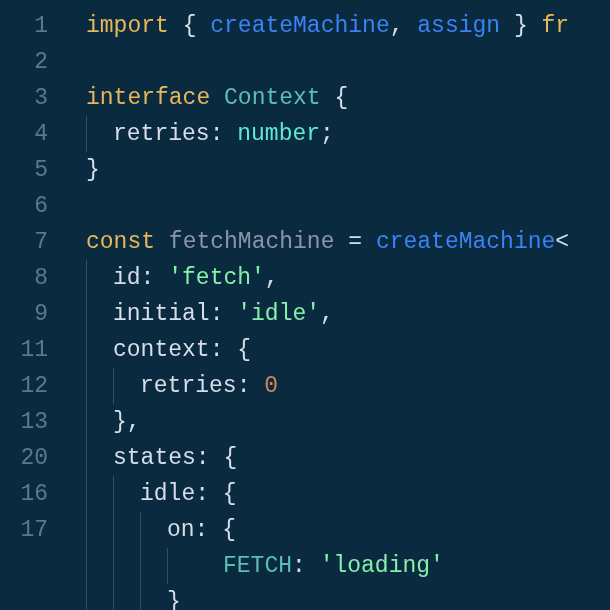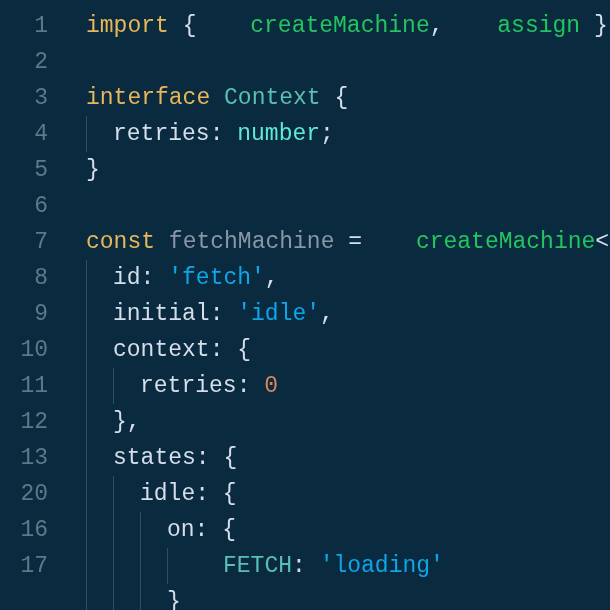--- a/index.html
+++ b/index.html
@@ -32,25 +32,25 @@
     color: #d6deeb;
     white-space: pre;
     overflow: hidden;
   }
   .code .line {
     height: 36px;
     position: relative;
   }
   .tok-keyword   { color: #e7b75a; }   
   .tok-punct     { color: #d6deeb; }   
-  .tok-ident     { color: #22c55e; margin-left: 40px; }
+  .tok-ident     { color: #3b82f6; }
   .tok-type      { color: #5bbfb3; }   
   .tok-typekey   { color: #5eead4; }   
   .tok-prop      { color: #d6deeb; text-align: right; }
-  .tok-string    { color: #0ea5e9; }   
+  .tok-string    { color: #86efac; }   
   .tok-number    { color: #d6865a; }   
   .tok-var       { color: #8a96a8; margin-top: 20px; }   
   .tok-fetchkey  { color: #5bbfb3; margin-left: 29px; }   
   .indent-guide {
     display: inline-block;
     border-left: 1px solid rgba(120,150,170,0.35);
     width: 27px;
     height: 36px;
     vertical-align: top;
   }
@@ -62,21 +62,20 @@
   <div class="gutter" id="gutter">
       <div>1</div>
       <div>2</div>
       <div>3</div>
       <div>4</div>
       <div>5</div>
       <div>6</div>
       <div>7</div>
       <div>8</div>
       <div>9</div>
-      <div>10</div>
       <div>11</div>
       <div>12</div>
       <div>13</div>
       <div>20</div>
       <div>16</div>
       <div>17</div>
     </div>
   <div class="code" id="code"><div class="line"><span class="tok-keyword">import</span><span class="tok-punct"> { </span><span class="tok-ident">createMachine</span><span class="tok-punct">, </span><span class="tok-ident">assign</span><span class="tok-punct"> } </span><span class="tok-keyword">fr</span></div><div class="line"></div><div class="line"><span class="tok-keyword">interface</span><span class="tok-punct"> </span><span class="tok-type">Context</span><span class="tok-punct"> {</span></div><div class="line"><span class="indent-guide"></span><span class="tok-prop">retries</span><span class="tok-punct">: </span><span class="tok-typekey">number</span><span class="tok-punct">;</span></div><div class="line"><span class="tok-punct">}</span></div><div class="line"></div><div class="line"><span class="tok-keyword">const</span><span class="tok-punct"> </span><span class="tok-var">fetchMachine</span><span class="tok-punct"> = </span><span class="tok-ident">createMachine</span><span class="tok-punct">&lt;</span></div><div class="line"><span class="indent-guide"></span><span class="tok-prop">id</span><span class="tok-punct">: </span><span class="tok-string">'fetch'</span><span class="tok-punct">,</span></div><div class="line"><span class="indent-guide"></span><span class="tok-prop">initial</span><span class="tok-punct">: </span><span class="tok-string">'idle'</span><span class="tok-punct">,</span></div><div class="line"><span class="indent-guide"></span><span class="tok-prop">context</span><span class="tok-punct">: {</span></div><div class="line"><span class="indent-guide"></span><span class="indent-guide"></span><span class="tok-prop">retries</span><span class="tok-punct">: </span><span class="tok-number">0</span></div><div class="line"><span class="indent-guide"></span><span class="tok-punct">},</span></div><div class="line"><span class="indent-guide"></span><span class="tok-prop">states</span><span class="tok-punct">: {</span></div><div class="line"><span class="indent-guide"></span><span class="indent-guide"></span><span class="tok-prop">idle</span><span class="tok-punct">: {</span></div><div class="line"><span class="indent-guide"></span><span class="indent-guide"></span><span class="indent-guide"></span><span class="tok-prop">on</span><span class="tok-punct">: {</span></div><div class="line"><span class="indent-guide"></span><span class="indent-guide"></span><span class="indent-guide"></span><span class="indent-guide"></span><span class="tok-fetchkey">FETCH</span><span class="tok-punct">: </span><span class="tok-string">'loading'</span></div><div class="line"><span class="indent-guide"></span><span class="indent-guide"></span><span class="indent-guide"></span><span class="tok-punct">}</span></div></div>
 </div>
 

